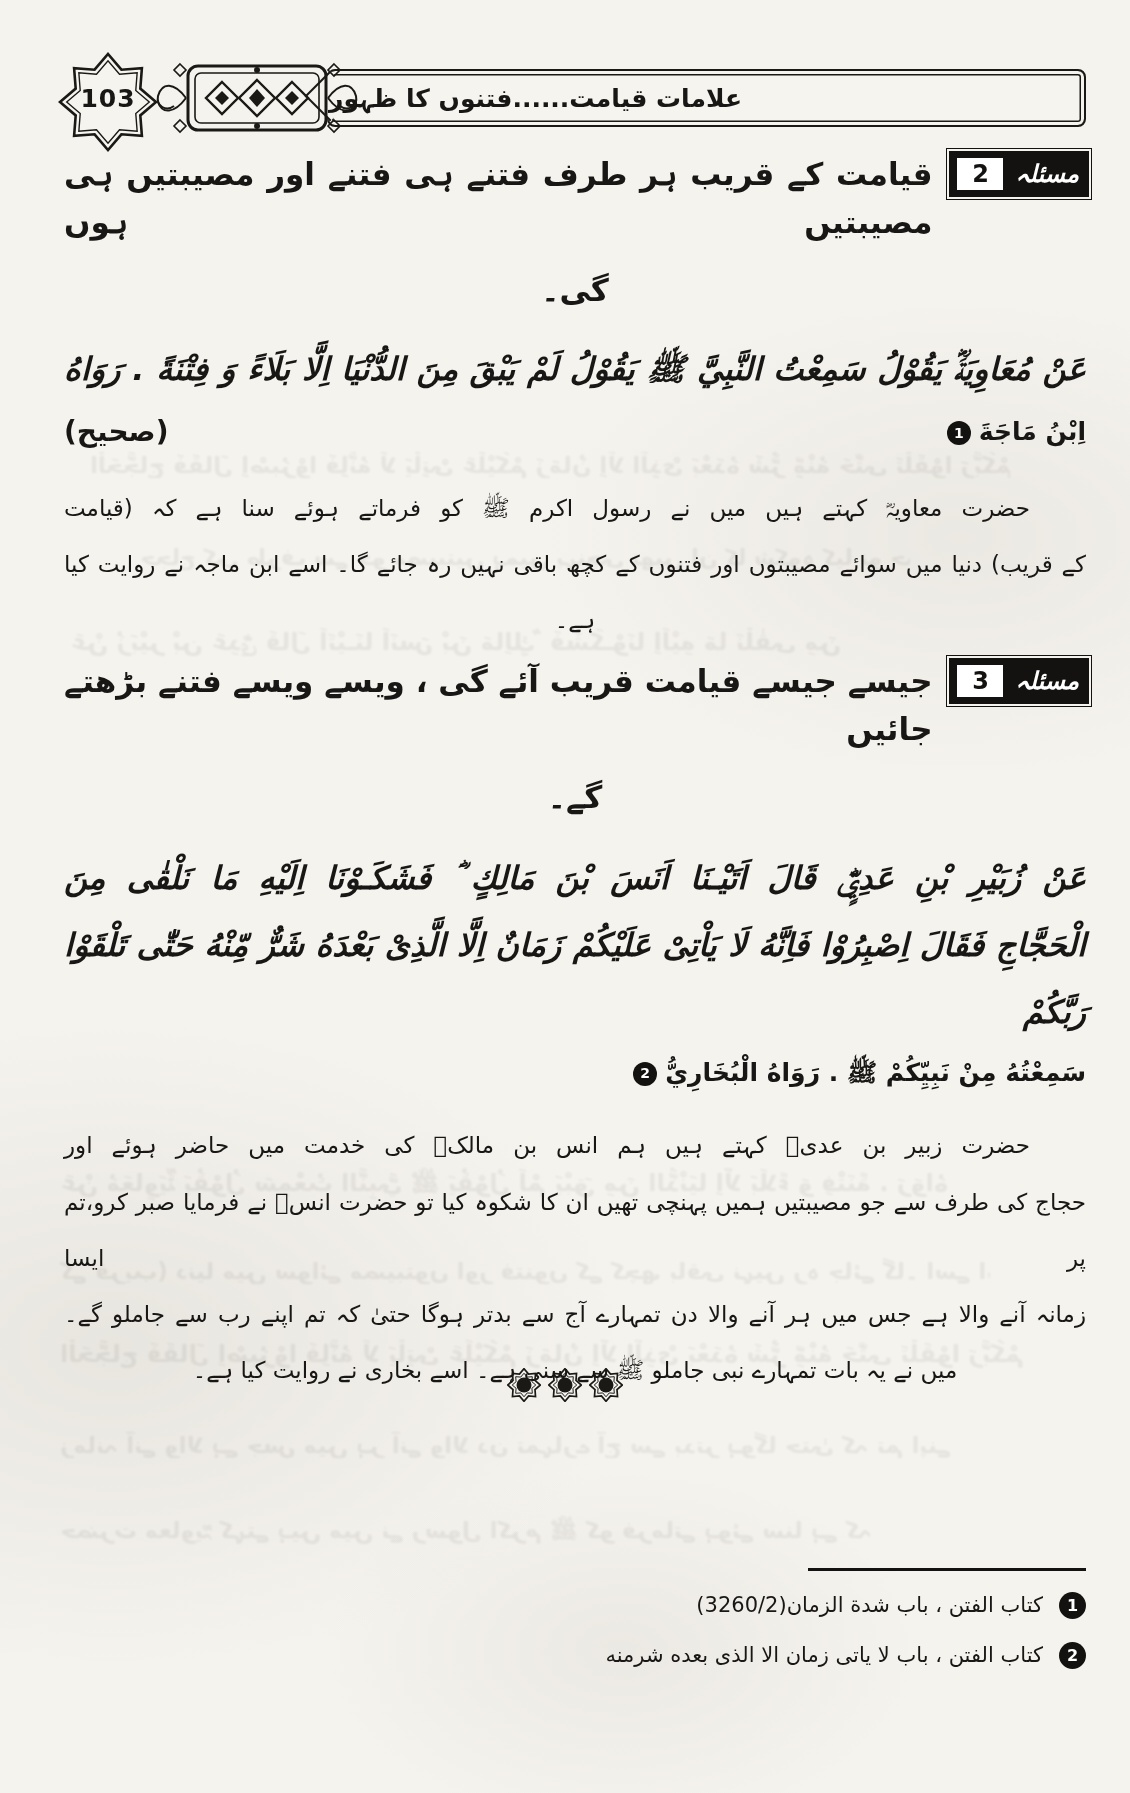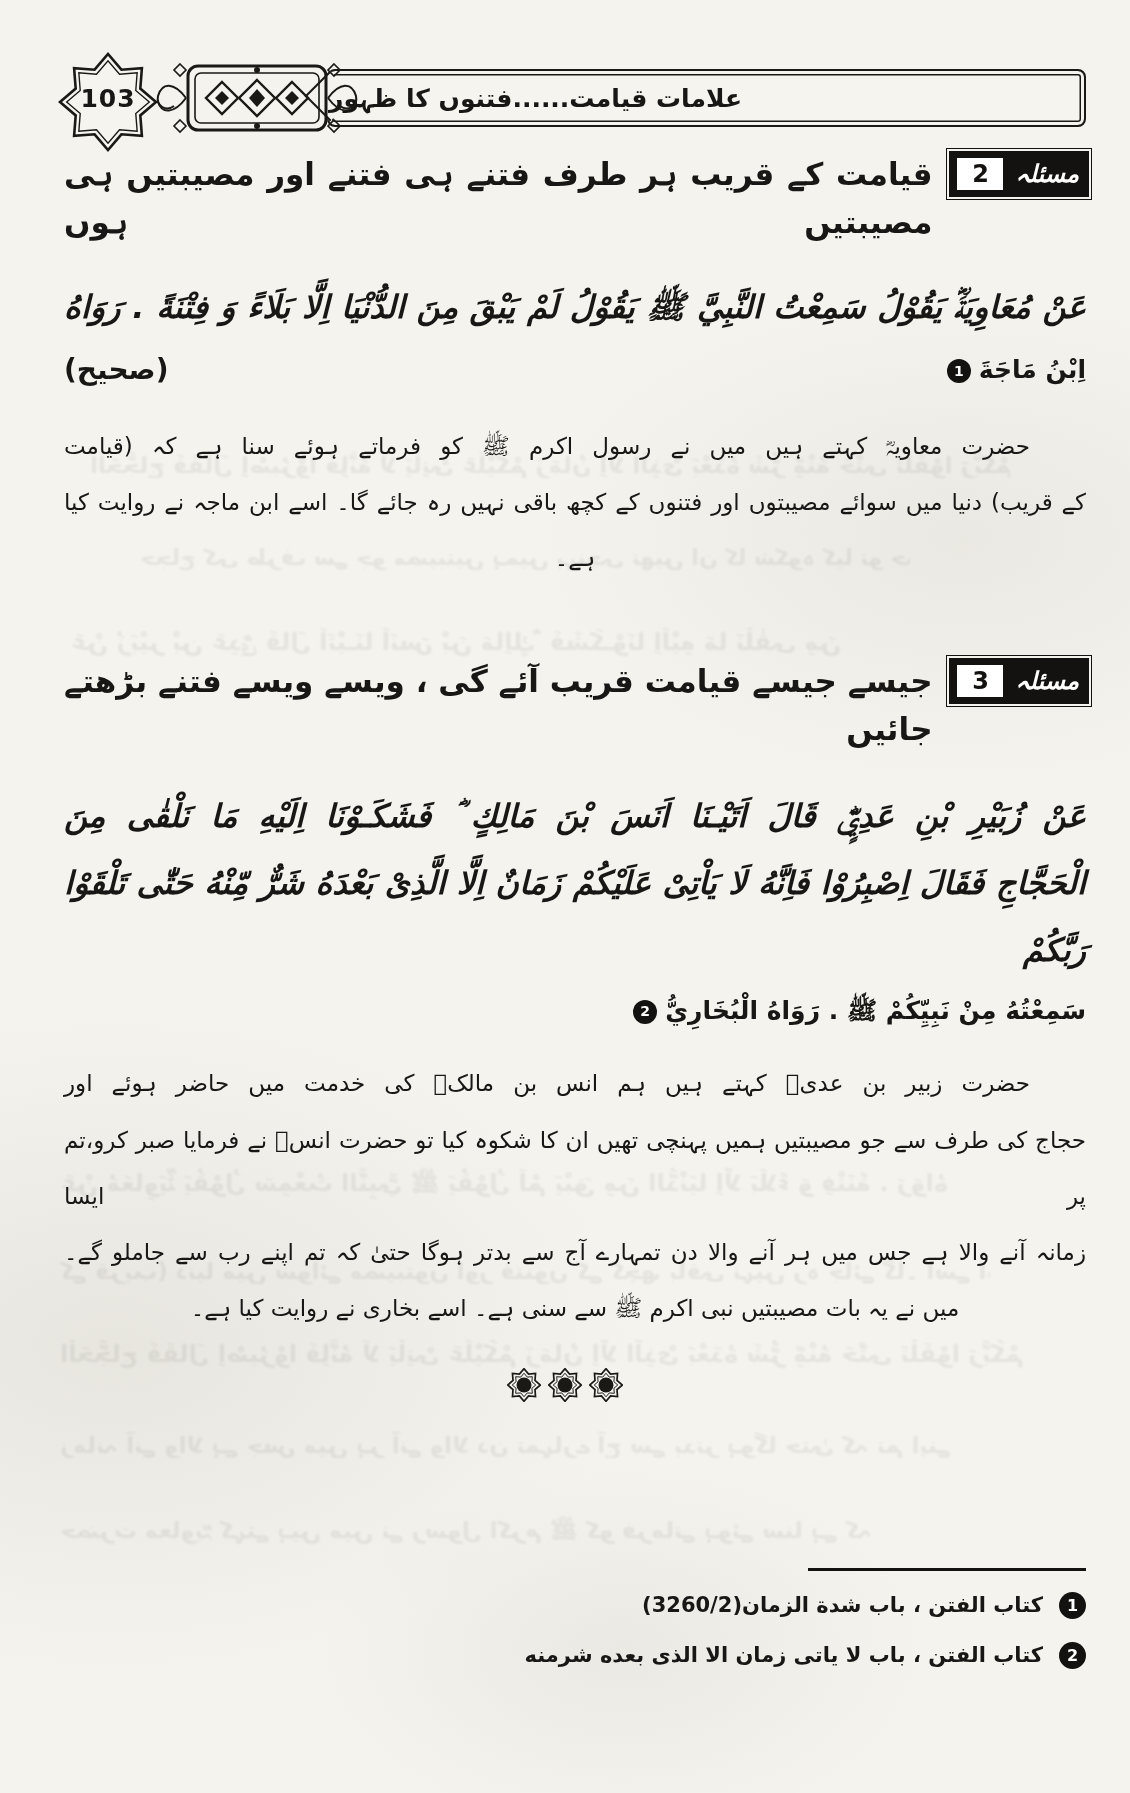--- a/index.html
+++ b/index.html
@@ -60,21 +60,21 @@
   
   .flowers{position:absolute;top:1368px;left:0;right:0;display:flex;justify-content:center;gap:7px;direction:ltr;}
   .flowers svg{width:34px;height:34px;}
 
   
   .footnotes{position:absolute;top:1568px;right:44px;width:660px;direction:rtl;}
   .fn-rule{width:278px;border-top:3px solid #131210;margin-bottom:18px;}
   .fn-row{display:flex;align-items:center;gap:16px;margin-bottom:16px;}
   .fn-circle{flex:0 0 auto;width:27px;height:27px;border-radius:50%;background:#131210;color:#fff;
     display:flex;align-items:center;justify-content:center;font-size:16px;font-weight:bold;}
-  .fn-text{font-size:21px;font-weight:bold;line-height:1.6;}
+  .fn-text{font-size:21px;font-weight:normal;line-height:1.6;}
 
   
   .ghost{position:absolute;direction:rtl;color:#17160f;opacity:0.065;filter:blur(1.3px);
     transform:scaleX(-1);font-weight:bold;white-space:nowrap;overflow:hidden;pointer-events:none;}
 </style>
 </head>
 <body>
 
 <div class="page">
 
@@ -138,20 +138,21 @@
   </div>
 
   <div class="block" style="top:148px;">
     <div class="heading-row">
       <div class="masla-label">
         <span class="masla-word">مسئلہ</span>
         <span class="masla-num">2</span>
       </div>
       <div class="heading-text">قیامت کے قریب ہر طرف فتنے ہی فتنے اور مصیبتیں ہی مصیبتیں ہوں</div>
     </div>
+    <div class="heading-tail">گی۔</div>
 
     <div class="arabic" style="margin-top:28px;">عَنْ مُعَاوِيَةَؓ يَقُوْلُ سَمِعْتُ النَّبِيَّ ﷺ يَقُوْلُ لَمْ يَبْقَ مِنَ الدُّنْيَا اِلَّا بَلَاءً وَ فِتْنَةً . رَوَاهُ</div>
     <div class="arabic-last">
       <span>
         <span>اِبْنُ مَاجَةَ</span><span class="fn-ref">1</span>
       </span>
       <span class="grade">(صحیح)</span>
     </div>
 
     <div class="urdu urdu-first" style="margin-top:18px;">حضرت معاویہؓ کہتے ہیں میں نے رسول اکرم ﷺ کو فرماتے ہوئے سنا ہے کہ (قیامت</div>
@@ -160,34 +161,35 @@
   </div>
 
   <div class="block" style="top:655px;">
     <div class="heading-row">
       <div class="masla-label">
         <span class="masla-word">مسئلہ</span>
         <span class="masla-num">3</span>
       </div>
       <div class="heading-text">جیسے جیسے قیامت قریب آئے گی ، ویسے ویسے فتنے بڑھتے جائیں</div>
     </div>
+    <div class="heading-tail">گے۔</div>
 
     <div class="arabic" style="margin-top:30px;">عَنْ زُبَيْرِ بْنِ عَدِيٍّؓ قَالَ اَتَيْـنَا اَنَسَ بْنَ مَالِكٍ ؓ فَشَكَـوْنَا اِلَيْهِ مَا نَلْقٰى مِنَ</div>
     <div class="arabic">الْحَجَّاجِ فَقَالَ اِصْبِرُوْا فَاِنَّهُ لَا يَاْتِىْ عَلَيْكُمْ زَمَانٌ اِلَّا الَّذِىْ بَعْدَهُ شَرٌّ مِّنْهُ حَتّٰى تَلْقَوْا رَبَّكُمْ</div>
     <div class="arabic-last">
       <span>
         <span>سَمِعْتُهُ مِنْ نَبِيِّكُمْ ﷺ . رَوَاهُ الْبُخَارِيُّ</span><span class="fn-ref">2</span>
       </span>
       <span></span>
     </div>
 
     <div class="urdu urdu-first" style="margin-top:18px;">حضرت زبیر بن عدیؓ کہتے ہیں ہم انس بن مالکؓ کی خدمت میں حاضر ہوئے اور</div>
     <div class="urdu">حجاج کی طرف سے جو مصیبتیں ہمیں پہنچی تھیں ان کا شکوہ کیا تو حضرت انسؓ نے فرمایا صبر کرو،تم پر ایسا</div>
     <div class="urdu">زمانہ آنے والا ہے جس میں ہر آنے والا دن تمہارے آج سے بدتر ہوگا حتیٰ کہ تم اپنے رب سے جاملو گے۔</div>
-    <div class="urdu-tail-center">میں نے یہ بات مصیبتیں نبی اکرم ﷺ سے سنی ہے۔ اسے بخاری نے روایت کیا ہے۔</div>
+    <div class="urdu-tail-center">میں نے یہ بات تمہارے نبی جاملو ﷺ سے سنی ہے۔ اسے بخاری نے روایت کیا ہے۔</div>
   </div>
 
   <div class="flowers">
     <svg viewBox="0 0 100 100">
       <polygon points="98,50 82.3,63.4 83.9,83.9 63.4,82.3 50,98 36.6,82.3 16.1,83.9 17.7,63.4 2,50 17.7,36.6 16.1,16.1 36.6,17.7 50,2 63.4,17.7 83.9,16.1 82.3,36.6" fill="none" stroke="#1a1915" stroke-width="5"></polygon>
       <polygon points="98,50 82.3,63.4 83.9,83.9 63.4,82.3 50,98 36.6,82.3 16.1,83.9 17.7,63.4 2,50 17.7,36.6 16.1,16.1 36.6,17.7 50,2 63.4,17.7 83.9,16.1 82.3,36.6" fill="none" stroke="#1a1915" stroke-width="4" transform="translate(14,14) scale(0.72)"></polygon>
       <circle cx="50" cy="50" r="22" fill="#1a1915"></circle>
     </svg>
     <svg viewBox="0 0 100 100">
       <polygon points="98,50 82.3,63.4 83.9,83.9 63.4,82.3 50,98 36.6,82.3 16.1,83.9 17.7,63.4 2,50 17.7,36.6 16.1,16.1 36.6,17.7 50,2 63.4,17.7 83.9,16.1 82.3,36.6" fill="none" stroke="#1a1915" stroke-width="5"></polygon>

